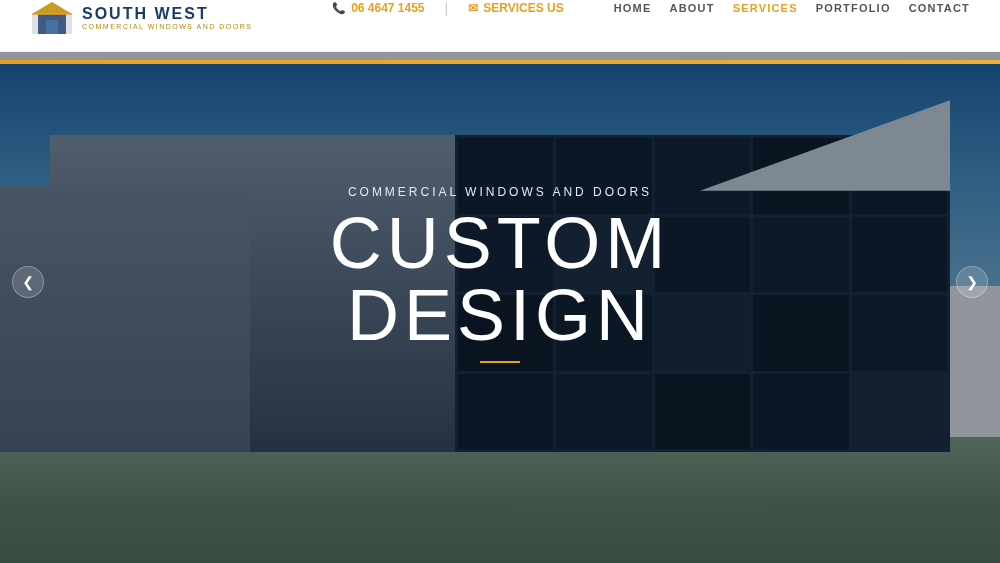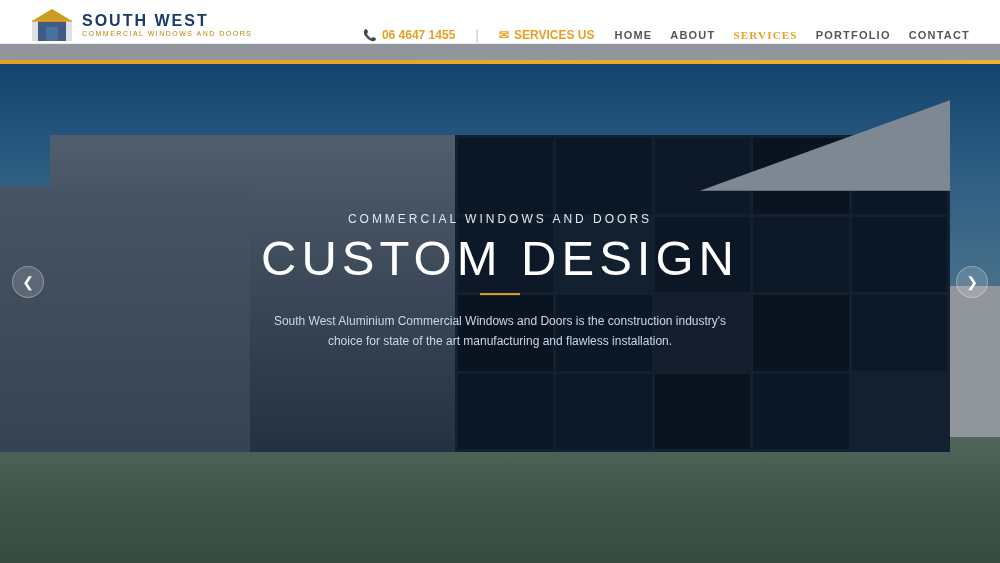--- a/index.html
+++ b/index.html
@@ -2,24 +2,24 @@
 <html><head>
   <meta charset="utf-8">
   <style>
     * { margin: 0; padding: 0; box-sizing: border-box; }
     body { font-family: Arial, sans-serif; width: 1000px; height: 563px; overflow: hidden; }
 
     
     .header {
       position: absolute;
       top: 0; left: 0; right: 0;
-      height: 44px;
+      height: 52px;
       background: #fff;
       display: flex;
-      align-items: flex-end;
+      align-items: flex-start;
       justify-content: space-between;
       padding: 0 30px;
       z-index: 10;
       border-bottom: 1px solid #eee;
     }
 
     .logo-area {
       display: flex;
       align-items: center;
       gap: 8px;
@@ -81,32 +81,33 @@
       gap: 5px;
       font-size: 12px;
       color: #e8a020;
       font-weight: 600;
     }
 
     .nav {
       display: flex;
       align-items: center;
       gap: 18px;
+      margin-left: 30px;
     }
 
     .nav a {
       text-decoration: none;
       font-size: 11px;
       font-weight: 600;
       letter-spacing: 1.2px;
       color: #555;
       text-transform: uppercase;
       cursor: pointer;
     }
-    .nav a.active { color: #e8a020; font-family: Liberation Serif, serif; }
+    .nav a.active { color: #e8a020; }
 
     
     .hero {
       position: absolute;
       top: 0; left: 0; right: 0; bottom: 0;
       overflow: hidden;
     }
 
     
     .building {
@@ -182,21 +183,21 @@
     .hero-subtitle {
       font-size: 12px;
       font-weight: 400;
       letter-spacing: 3px;
       text-transform: uppercase;
       color: #e0e8f0;
       margin-bottom: 8px;
     }
 
     .hero-title {
-      font-size: 49px;
+      font-size: 72px;
       font-weight: 300;
       letter-spacing: 5px;
       text-transform: uppercase;
       color: #fff;
       margin-bottom: 4px;
       line-height: 1;
     }
 
     .hero-divider {
       width: 40px;
@@ -319,21 +320,20 @@
     <div class="bldg-left"></div>
     <div class="roof-element"></div>
   </div>
 
   <div class="hero-overlay"></div>
 
   <div class="hero-content">
     <p class="hero-subtitle">COMMERCIAL WINDOWS AND DOORS</p>
     <h1 class="hero-title">CUSTOM DESIGN</h1>
     <div class="hero-divider"></div>
-    <p class="hero-description">South West Aluminium Commercial Windows and Doors is the construction industry's choice for state of the art manufacturing and flawless installation.</p>
   </div>
 
   <div class="nav-arrow prev">
     <span>❮</span>
   </div>
   <div class="nav-arrow next">
     <span>❯</span>
   </div>
 </section>
 

